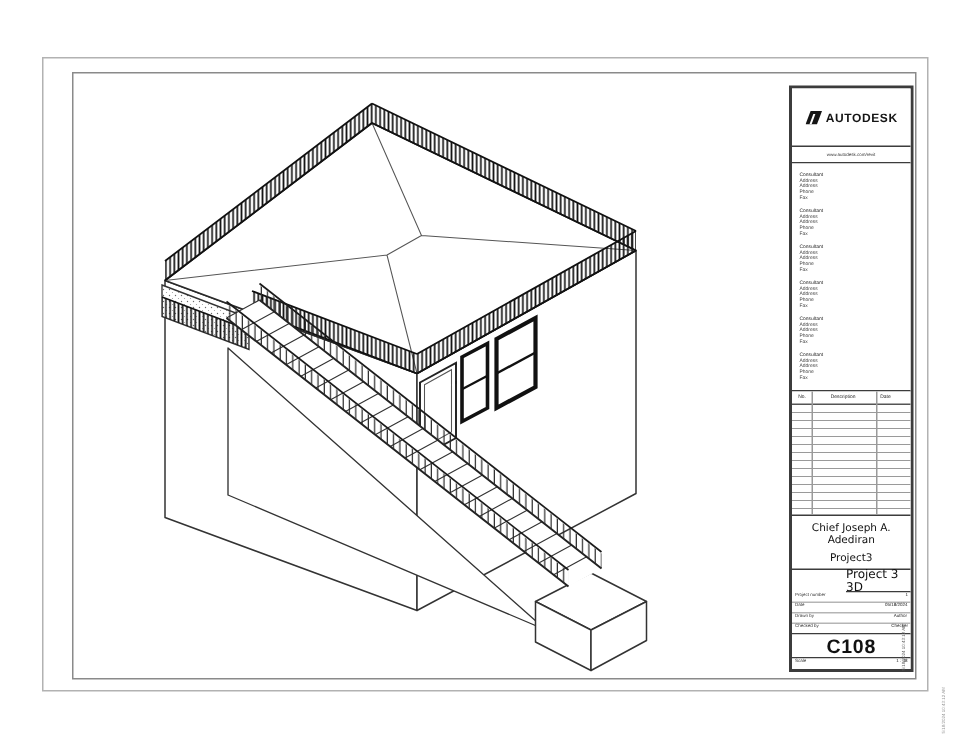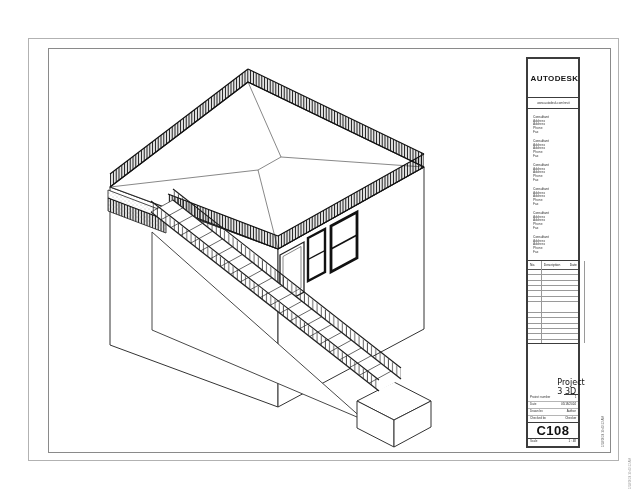--- a/index.html
+++ b/index.html
@@ -3,21 +3,21 @@
 <meta charset="utf-8">
 <style>
   html,body{margin:0;padding:0;background:#fff;}
   .screen{position:relative;width:640px;height:494px;background:#ffffff;overflow:hidden;
           font-family:"Liberation Sans",sans-serif;color:#1a1a1a;}
   .outer-border{position:absolute;left:28px;top:38px;width:589px;height:421px;border:1px solid #b2b2b2;}
   .inner-border{position:absolute;left:48px;top:48px;width:561px;height:403px;border:1px solid #8a8a8a;}
   .drawing{position:absolute;left:48px;top:48px;width:476px;height:404px;}
 
   
-  .titleblock{position:absolute;left:526px;top:57px;width:54px;height:391px;background:#fff;
+  .titleblock{position:absolute;left:526px;top:57px;width:83px;height:391px;background:#fff;
               border:2px solid #3c3c3c;box-sizing:border-box;}
   .tb-sec{position:absolute;left:0;right:0;box-sizing:border-box;border-bottom:1px solid #3c3c3c;background:#fff;}
   .sec-logo{top:0;height:39px;display:flex;align-items:center;justify-content:center;gap:3px;}
   .logo-text{font-size:8px;font-weight:700;letter-spacing:.4px;color:#151515;}
   .sec-web{top:39px;height:11px;display:flex;align-items:center;justify-content:center;}
   .sec-consult{top:50px;height:152px;padding:6px 5px;overflow:hidden;}
   .sec-rev{top:202px;height:83px;}
   .sec-client{top:285px;height:36px;display:flex;flex-direction:column;align-items:center;justify-content:center;
               font-family:"DejaVu Sans",sans-serif;}
   .sec-title{top:321px;height:15px;display:flex;align-items:center;justify-content:center;
@@ -227,20 +227,25 @@
           </div>
         <div class="rev-col rc-date">
             <span>Date</span>
           </div>
       </div>
       <div class="rev-rows"></div>
       <div class="rev-v1"></div>
       <div class="rev-v2"></div>
     </div>
 
+    <div class="tb-sec sec-client">
+      <div class="client-l">Chief Joseph A.</div>
+      <div class="client-l">Adediran</div>
+      <div class="client-p">Project3</div>
+    </div>
 
     <div class="tb-sec sec-title">
       <span>Project 3 3D</span>
     </div>
 
     <div class="tb-sec sec-fields">
       <div class="fld">
         <span class="lab">Project number</span>
         <span class="val">1</span>
       </div>

